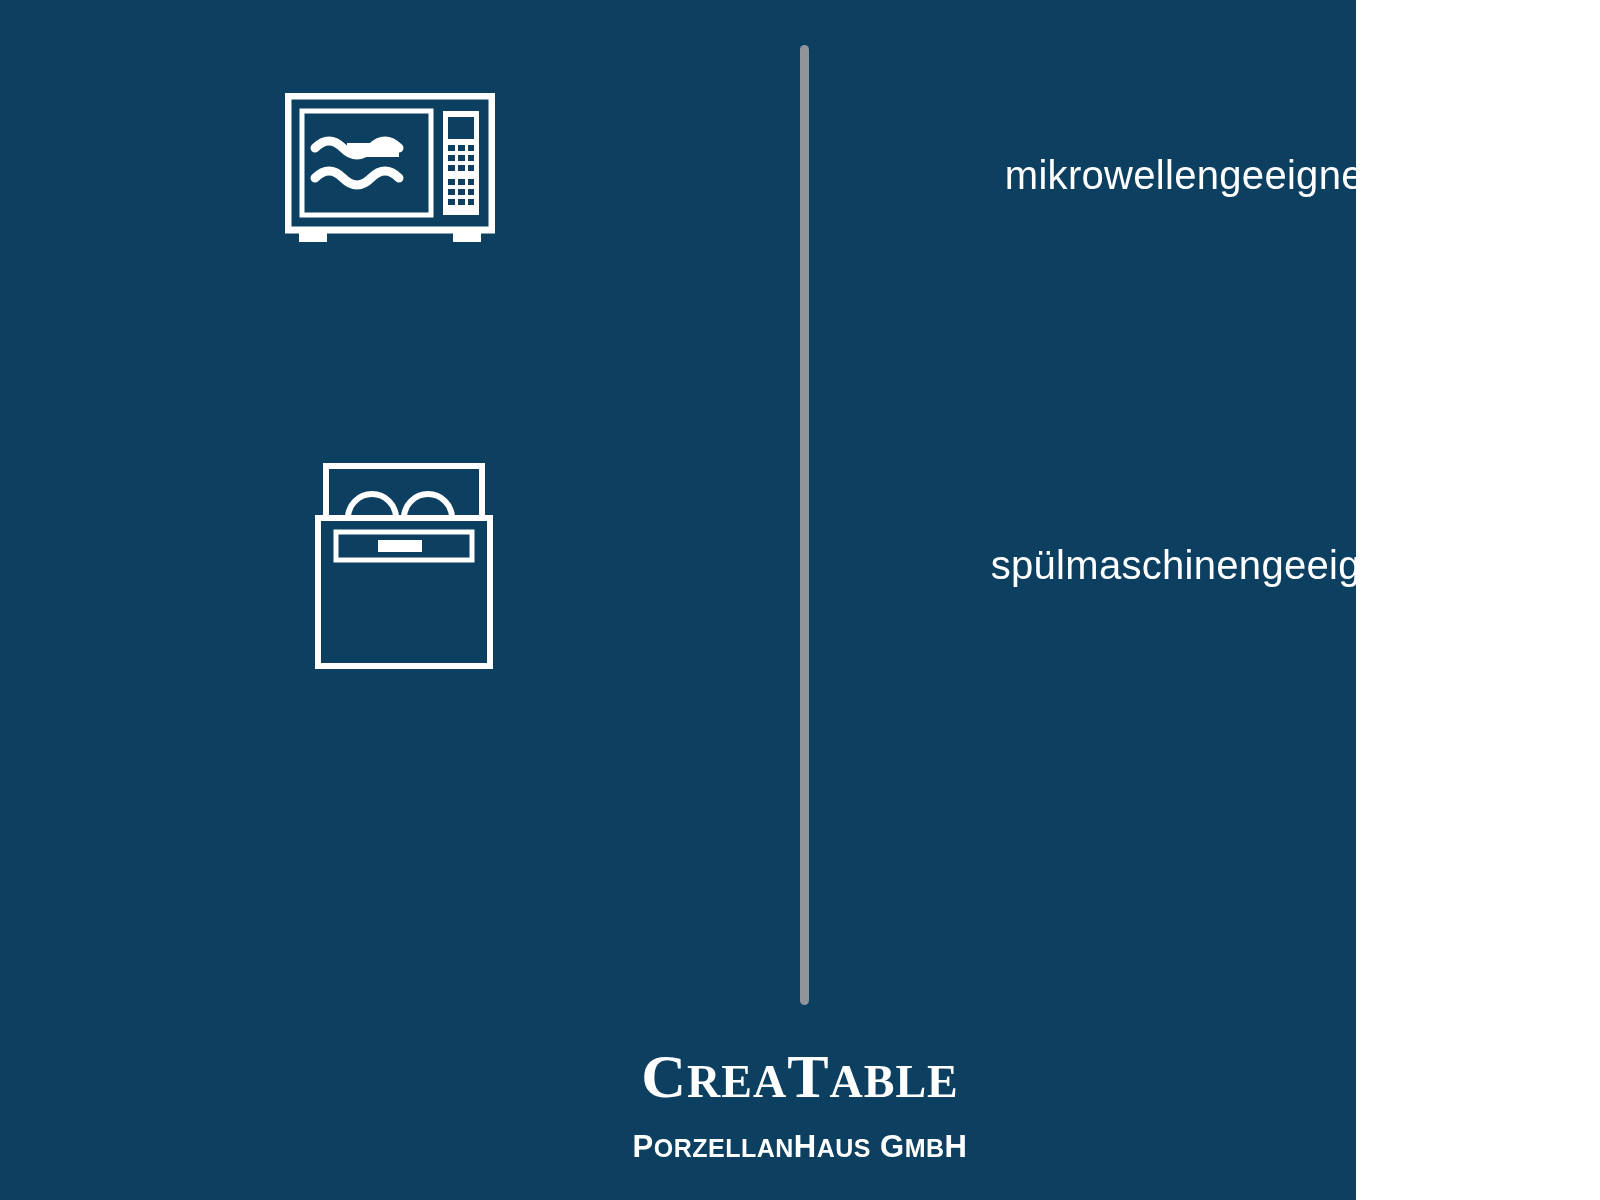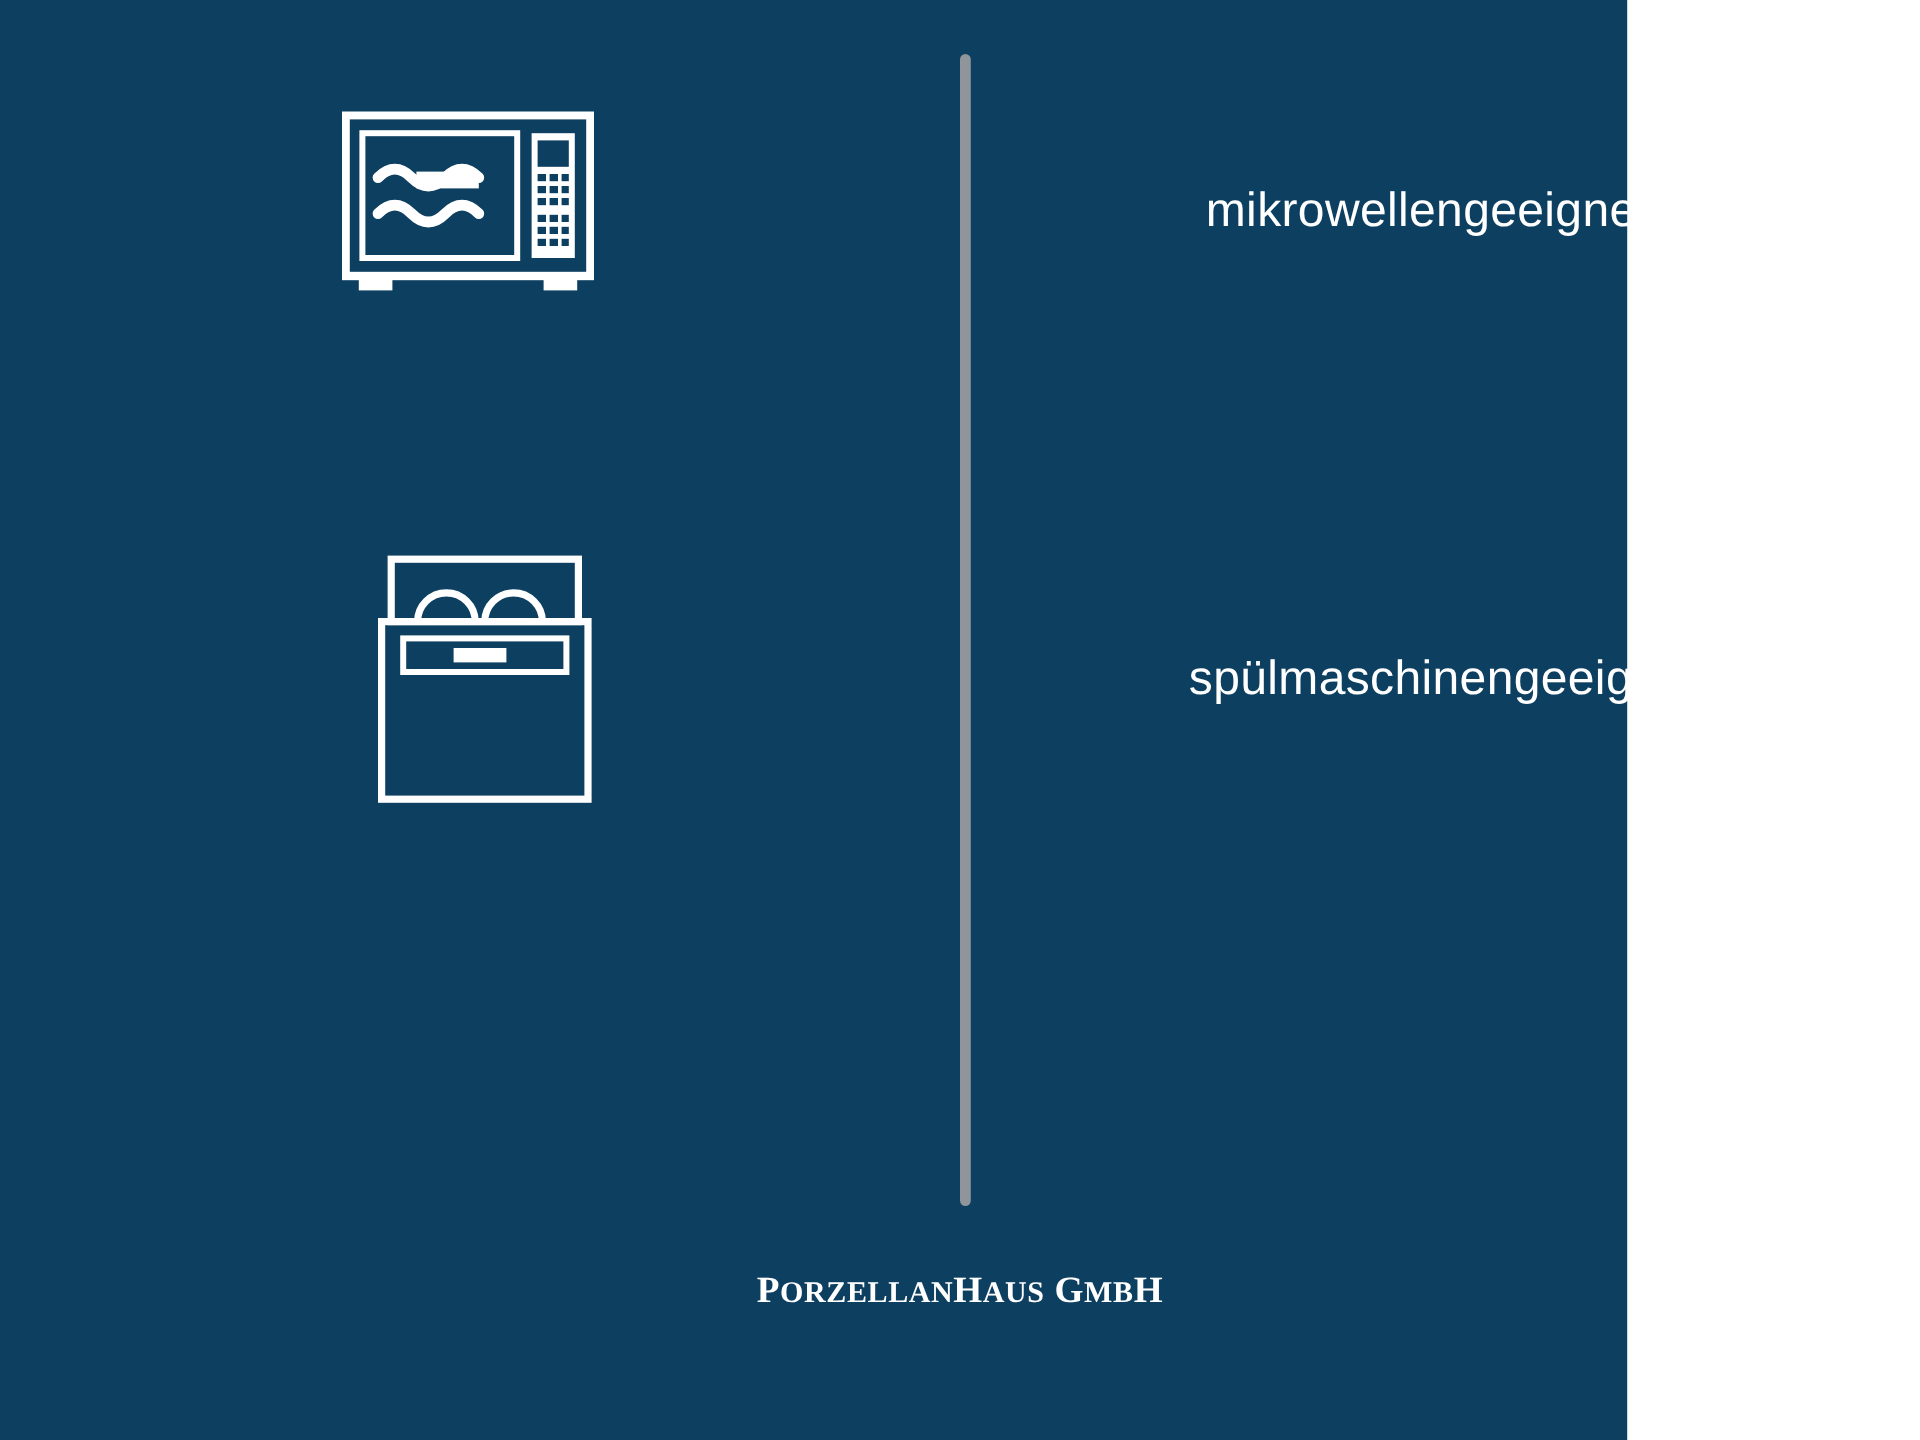--- a/index.html
+++ b/index.html
@@ -83,22 +83,22 @@
   }
   .logo-main {
     font-family: "Liberation Serif", serif;
     font-weight: bold;
     font-size: 62px;
     letter-spacing: 1px;
   }
   .logo-main .cap  { font-size: 62px; }
   .logo-main .sml  { font-size: 46px; }
   .logo-sub {
-    margin-top: 14px;
-    font-family: Liberation Serif, serif;
+    margin-top: 24px;
+    font-family: Liberation Sans, sans-serif;
     font-weight: bold;
     font-size: 31px;
     letter-spacing: 0.5px;
   }
   .logo-sub .cap { font-size: 31px; }
   .logo-sub .sml { font-size: 25px; }
 </style>
 </head>
 <body>
 
@@ -166,18 +166,21 @@
         <rect x="64" y="80" width="44" height="12" fill="#ffffff"></rect>
       </svg>
     </div>
     <div class="label-cell">
       <span class="feature-label">spülmaschinengeeignet</span>
     </div>
   </div>
 
 
   <div class="logo">
+    <div class="logo-main">
+      <span class="cap">C</span><span class="sml">REA</span><span class="cap">T</span><span class="sml">ABLE</span>
+    </div>
     <div class="logo-sub">
       <span class="cap">P</span><span class="sml">ORZELLAN</span><span class="cap">H</span><span class="sml">AUS</span><span class="cap"> G</span><span class="sml">MB</span><span class="cap">H</span>
     </div>
   </div>
 
 </div>
 
 </body></html>

